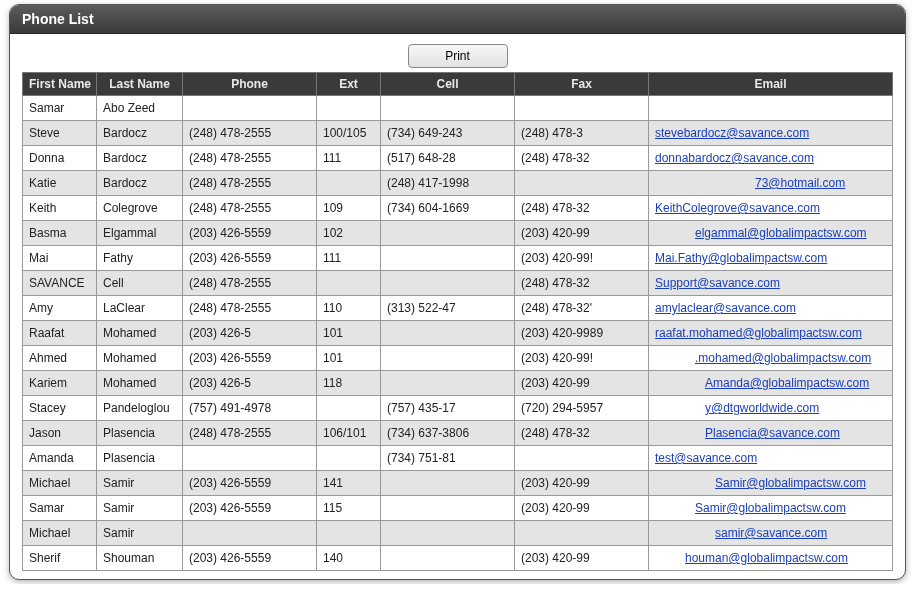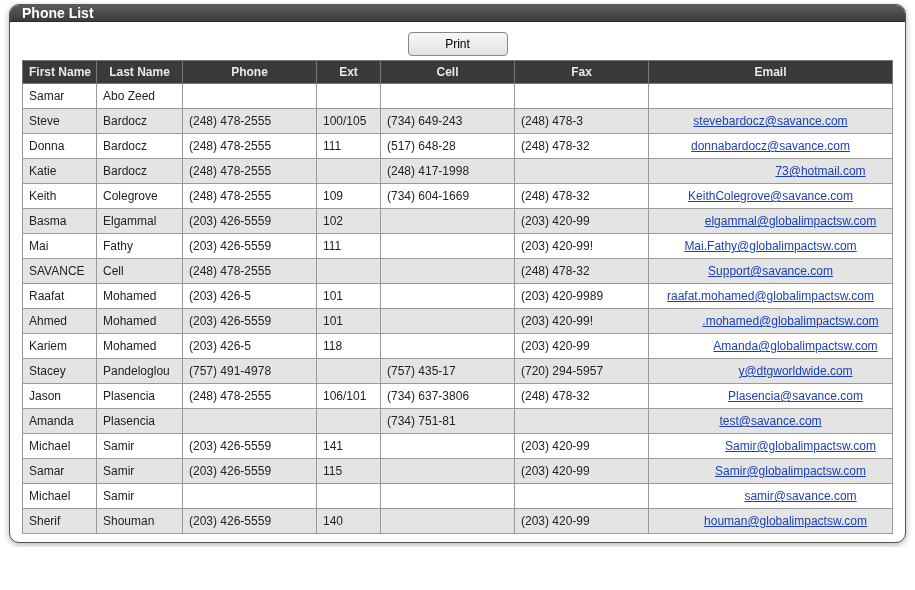--- a/index.html
+++ b/index.html
@@ -17,21 +17,21 @@
     border-radius: 10px;
     overflow: hidden;
     box-shadow: 0 2px 6px rgba(0,0,0,0.3);
     background: #fff;
   }
   .titlebar {
     background: linear-gradient(#5c5c5c, #3a3a3a);
     color: #fff;
     font-weight: bold;
     font-size: 14px;
-    padding: 0 12px;
+    padding: 6px 12px;
     border-bottom: 1px solid #2a2a2a;
   }
   .content {
     padding: 10px 12px 8px 12px;
   }
   .printrow {
     text-align: center;
     margin-bottom: 4px;
   }
   .printbtn {
@@ -80,21 +80,21 @@
     text-decoration: underline;
     cursor: pointer;
   }
   .col-first { width: 74px; }
   .col-last  { width: 86px; }
   .col-phone { width: 134px; }
   .col-ext   { width: 64px; }
   .col-cell  { width: 134px; }
   .col-fax   { width: 134px; }
   .col-email { width: auto; }
-  td.email { text-align: center; }
+  td.email { text-align: left; }
   .rightpush { display:inline-block; }
 </style>
 </head>
 <body>
 
 <div class="window">
   <div class="titlebar">Phone List</div>
   <div class="content">
     <div class="printrow">
       <button class="printbtn">Print</button>
@@ -187,20 +187,29 @@
           <tr>
             <td>SAVANCE</td>
             <td>Cell</td>
             <td>(248) 478-2555</td>
             <td></td>
             <td></td>
             <td>(248) 478-32</td>
             <td class="email"><span class="rightpush" style="width: 0px;"></span><a>Support@savance.com</a></td>
           </tr>
           <tr>
+            <td>Amy</td>
+            <td>LaClear</td>
+            <td>(248) 478-2555</td>
+            <td>110</td>
+            <td>(313) 522-47</td>
+            <td>(248) 478-32'</td>
+            <td class="email"><span class="rightpush" style="width: 0px;"></span><a>amylaclear@savance.com</a></td>
+          </tr>
+          <tr>
             <td>Raafat</td>
             <td>Mohamed</td>
             <td>(203) 426-5</td>
             <td>101</td>
             <td></td>
             <td>(203) 420-9989</td>
             <td class="email"><span class="rightpush" style="width: 0px;"></span><a>raafat.mohamed@globalimpactsw.com</a></td>
           </tr>
           <tr>
             <td>Ahmed</td>

